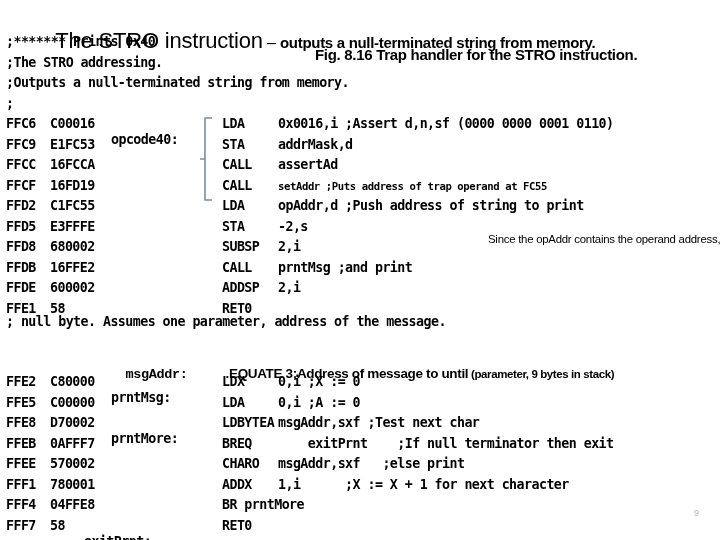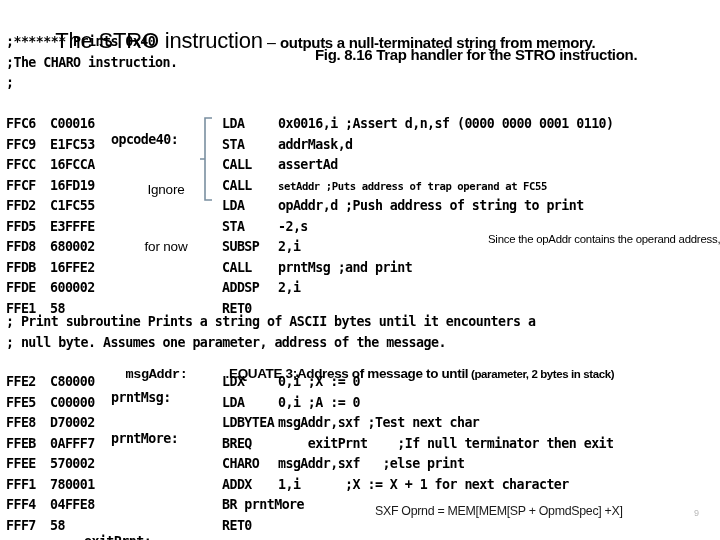--- a/index.html
+++ b/index.html
@@ -68,38 +68,33 @@
 <body>
 
 <div id="slide">
 
   <div class="abs" id="title-row">
     <span class="t-main">The STRO instruction</span><span class="t-dash"> – </span><span class="t-sub">outputs a null-terminated string from memory.</span>
   </div>
 
   <div class="abs" id="fig-caption">Fig. 8.16 Trap handler for the STRO instruction.</div>
 
-  <div class="abs mono" id="hdr-comments"><div>;******* Prints 0x40</div><div>;The CHARO instruction.</div><div>;</div></div>
+  <div class="abs mono" id="hdr-comments"><div>;******* Prints 0x40</div><div>;The STRO addressing.</div><div>;Outputs a null-terminated string from memory.</div><div>;</div></div>
 
   <div class="abs mono" id="code-block-1"><div class="row"><span class="c-addr">FFC6</span><span class="c-obj">C00016</span><span class="c-sym">opcode40:</span><span class="c-mn">LDA</span><span class="c-op">0x0016,i ;Assert d,n,sf (0000 0000 0001 0110)</span></div><div class="row"><span class="c-addr">FFC9</span><span class="c-obj">E1FC53</span><span class="c-mn">STA</span><span class="c-op">addrMask,d</span></div><div class="row"><span class="c-addr">FFCC</span><span class="c-obj">16FCCA</span><span class="c-mn">CALL</span><span class="c-op">assertAd</span></div><div class="row"><span class="c-addr">FFCF</span><span class="c-obj">16FD19</span><span class="c-mn">CALL</span><span class="c-op" style="font-size: 10.6px; letter-spacing: -0.4px;">setAddr ;Puts address of trap operand at FC55</span></div><div class="row"><span class="c-addr">FFD2</span><span class="c-obj">C1FC55</span><span class="c-mn">LDA</span><span class="c-op">opAddr,d ;Push address of string to print</span></div><div class="row"><span class="c-addr">FFD5</span><span class="c-obj">E3FFFE</span><span class="c-mn">STA</span><span class="c-op">-2,s</span></div><div class="row"><span class="c-addr">FFD8</span><span class="c-obj">680002</span><span class="c-mn">SUBSP</span><span class="c-op">2,i</span></div><div class="row"><span class="c-addr">FFDB</span><span class="c-obj">16FFE2</span><span class="c-mn">CALL</span><span class="c-op">prntMsg ;and print</span></div><div class="row"><span class="c-addr">FFDE</span><span class="c-obj">600002</span><span class="c-mn">ADDSP</span><span class="c-op">2,i</span></div><div class="row"><span class="c-addr">FFE1</span><span class="c-obj">58</span><span class="c-mn">RET0</span></div></div>
 
-  <div class="abs" id="ignore-note">
-    <div>Ignore</div>
-    <div>for now</div>
-  </div>
   <svg class="abs" id="ignore-bracket" viewBox="0 0 14 84">
     <path d="M12 1 L5 1 L5 83 L12 83 M5 42 L0 42" fill="none" stroke="#7a8fa0" stroke-width="1.6"></path>
   </svg>
 
   <div class="abs" id="side-note">Since the opAddr contains the operand address, it seems we could just use indirect addressing with indexing, nx or fx. We do not have that mode.</div>
 
-  <div class="abs mono" id="mid-comments"><div>; Print subroutine Prints a string of ASCII bytes until it encounters a</div><div>; null byte. Assumes one parameter, address of the message.</div></div>
+  <div class="abs mono" id="mid-comments"><div>; null byte. Assumes one parameter, address of the message.</div></div>
 
   <div class="abs" id="equate-line">
-    <span class="eq-sym">msgAddr:</span><span>.EQUATE 3</span><span>;Address of message to until</span><span class="eq-small"> (parameter, 2 bytes in stack)</span>
+    <span class="eq-sym">msgAddr:</span><span>.EQUATE 3</span><span>;Address of message to until</span><span class="eq-small"> (parameter, 9 bytes in stack)</span>
   </div>
 
   <div class="abs mono" id="code-block-2"><div class="row"><span class="c-addr">FFE2</span><span class="c-obj">C80000</span><span class="c-sym">prntMsg:</span><span class="c-mn">LDX</span><span class="c-op">0,i ;X := 0</span></div><div class="row"><span class="c-addr">FFE5</span><span class="c-obj">C00000</span><span class="c-mn">LDA</span><span class="c-op">0,i ;A := 0</span></div><div class="row"><span class="c-addr">FFE8</span><span class="c-obj">D70002</span><span class="c-sym">prntMore:</span><span class="c-mn">LDBYTEA</span><span class="c-op">msgAddr,sxf ;Test next char</span></div><div class="row"><span class="c-addr">FFEB</span><span class="c-obj">0AFFF7</span><span class="c-mn">BREQ</span><span class="c-op">    exitPrnt    ;If null terminator then exit</span></div><div class="row"><span class="c-addr">FFEE</span><span class="c-obj">570002</span><span class="c-mn">CHARO</span><span class="c-op">msgAddr,sxf   ;else print</span></div><div class="row"><span class="c-addr">FFF1</span><span class="c-obj">780001</span><span class="c-mn">ADDX</span><span class="c-op">1,i      ;X := X + 1 for next character</span></div><div class="row"><span class="c-addr">FFF4</span><span class="c-obj">04FFE8</span><span class="c-mn">BR prntMore</span></div><div class="row"><span class="c-addr">FFF7</span><span class="c-obj">58</span><span class="c-sym" style="left: 78px;">exitPrnt:</span><span class="c-mn">RET0</span></div></div>
 
-  <div class="abs" id="footnote">SXF Oprnd = MEM[MEM[SP + OpmdSpec] +X]</div>
   <div class="abs" id="page-number">9</div>
 
 </div>
 
 </body></html>

